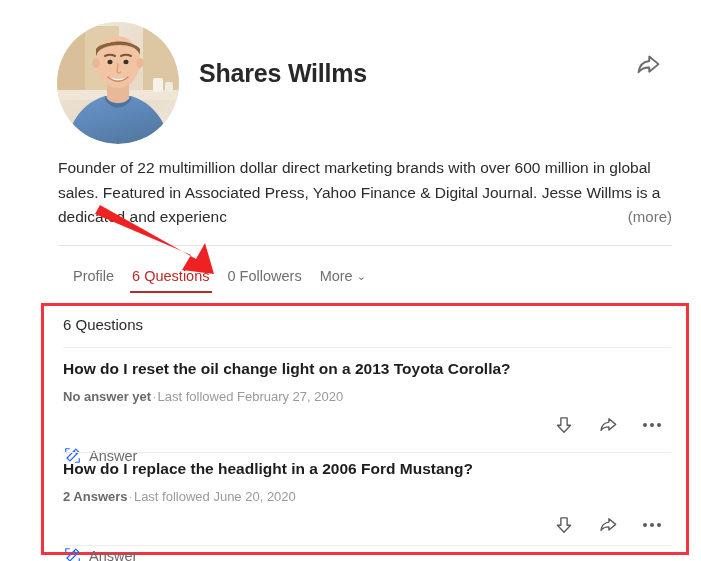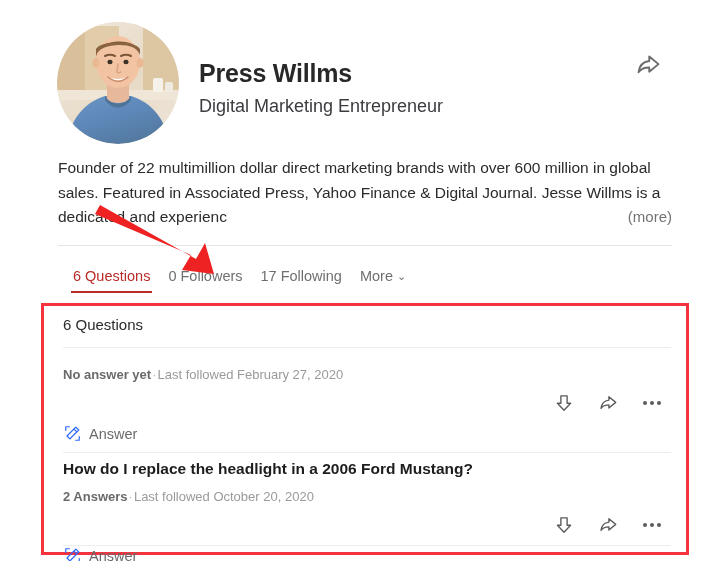--- a/index.html
+++ b/index.html
@@ -310,53 +310,53 @@
 
         <path d="M51 55 q10 7.5 20 0 q-10 4 -20 0 Z" fill="#ffffff"></path>
         <path d="M51 55 q10 8.5 20 0" stroke="#c98c6d" stroke-width="1.5" fill="none" stroke-linecap="round"></path>
 
         <path d="M44 48 q17 17 34 0 q-5 18 -17 18 q-12 0 -17 -18 Z" fill="#f2c4a4" opacity="0.01"></path>
       </g>
     </svg>
   </div>
 
   <div class="name-block">
-    <div class="profile-name">Press Willms</div>
-    <div class="profile-tagline">Digital Marketing Entrepreneur</div>
+    <div class="profile-name">Shares Willms</div>
   </div>
 
   <div class="share-top">
     <svg width="30" height="30" viewBox="0 0 24 24">
       <path d="M13 5.2 L20.4 11.3 L13 17.4 L13 14 C8.6 14 6.1 15.4 4.4 17.8 C4.9 13.2 7.2 9.6 13 8.8 Z" fill="none" stroke="#6b6b6d" stroke-width="1.5" stroke-linejoin="round" stroke-linecap="round"></path>
     </svg>
   </div>
 </div>
 
 <div class="bio">
   <span>Founder of 22 multimillion dollar direct marketing brands with over 600 million in global sales. Featured in Associated Press, Yahoo Finance &amp; Digital Journal. Jesse Willms is a dedicated and experienc</span>
   <span class="bio-more">(more)</span>
 </div>
 
 <div class="hr-profile"></div>
 
 <div class="tabs">
+  <div class="tab"><span>Profile</span></div>
   <div class="tab active"><span>6 Questions</span></div>
   <div class="tab"><span>0 Followers</span></div>
-  <div class="tab"><span>17 Following</span></div>
   <div class="tab">
     <span>More</span><span class="chev">⌄</span>
   </div>
 </div>
 
 <div class="questions-card">
 
   <div class="card-title">6 Questions</div>
   <div class="card-hr"></div>
 
   <div class="q-item q-item-1">
+    <div class="q-title">How do I reset the oil change light on a 2013 Toyota Corolla?</div>
     <div class="q-meta">
       <span class="count">No answer yet</span><span class="dot">·</span><span>Last followed February 27, 2020</span>
     </div>
     <div class="q-actions">
       <div class="answer-btn">
         <svg width="19" height="19" viewBox="0 0 22 22">
           <path d="M3.2 3.2 L7.4 3.2 M3.2 3.2 L3.2 7.4" stroke="#2e69ff" stroke-width="1.4" fill="none" stroke-linecap="round"></path>
           <path d="M18.8 18.8 L14.6 18.8 M18.8 18.8 L18.8 14.6" stroke="#2e69ff" stroke-width="1.4" fill="none" stroke-linecap="round"></path>
           <path d="M14.8 3.6 L18.2 7.0 L8.0 17.2 L4.6 13.8 Z" fill="none" stroke="#2e69ff" stroke-width="1.5" stroke-linejoin="round"></path>
           <path d="M12.6 5.8 L16.0 9.2" stroke="#2e69ff" stroke-width="1.3"></path>
@@ -377,21 +377,21 @@
           </div>
       </div>
     </div>
   </div>
 
   <div class="q-divider"></div>
 
   <div class="q-item q-item-2">
     <div class="q-title">How do I replace the headlight in a 2006 Ford Mustang?</div>
     <div class="q-meta">
-      <span class="count">2 Answers</span><span class="dot">·</span><span>Last followed October 20, 2020</span>
+      <span class="count">2 Answers</span><span class="dot">·</span><span>Last followed June 20, 2020</span>
     </div>
     <div class="q-actions">
       <div class="answer-btn">
         <svg width="19" height="19" viewBox="0 0 22 22">
           <path d="M3.2 3.2 L7.4 3.2 M3.2 3.2 L3.2 7.4" stroke="#2e69ff" stroke-width="1.4" fill="none" stroke-linecap="round"></path>
           <path d="M18.8 18.8 L14.6 18.8 M18.8 18.8 L18.8 14.6" stroke="#2e69ff" stroke-width="1.4" fill="none" stroke-linecap="round"></path>
           <path d="M14.8 3.6 L18.2 7.0 L8.0 17.2 L4.6 13.8 Z" fill="none" stroke="#2e69ff" stroke-width="1.5" stroke-linejoin="round"></path>
           <path d="M12.6 5.8 L16.0 9.2" stroke="#2e69ff" stroke-width="1.3"></path>
         </svg>
         <span class="lbl">Answer</span>

